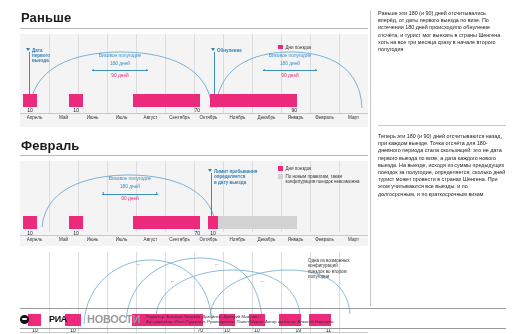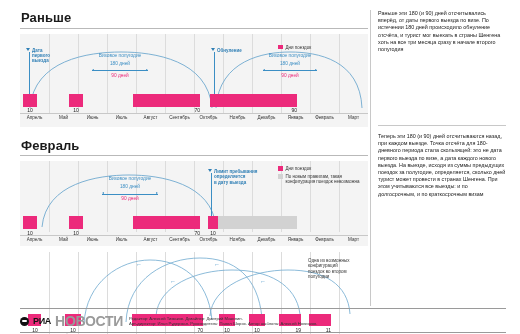--- a/index.html
+++ b/index.html
@@ -85,30 +85,30 @@
   .rtext {
     font-size:5.4px; line-height:7.2px; color:#1a1a1a;
   }
   .rule-v { position:absolute; left:370px; top:10px; width:1px; height:296px; background:#c8c8c8; }
   .rule-h-r { position:absolute; left:378px; width:128px; height:1px; background:#c8c8c8; }
 
   
   .footer { position:absolute; left:20px; top:308px; width:486px; }
   .footer-rule { width:486px; height:1px; background:#9a9a9a; }
   .fbar { display:flex; align-items:center; gap:6px; padding-top:4px; }
-  .logo { display:flex; align-items:center; gap:4px; }
+  .logo { display:flex; align-items:center; gap:20px; }
   .logo .dot {
     width:9px;height:9px;border-radius:50%;background:#111; position:relative;
   }
   .logo .dot::after{
     content:""; position:absolute; left:2.2px; top:3.4px; width:4.6px;height:2.2px;
     background:#fff; border-radius:1px;
   }
   .logo .l1 { font-size:9px; font-weight:bold; color:#111; letter-spacing:-0.3px; }
-  .logo .l2 { font-size:14px; font-weight:bold; color:#9a9a9a; letter-spacing:-0.3px; }
+  .logo .l2 { font-size:11px; font-weight:bold; color:#9a9a9a; letter-spacing:-0.3px; }
   .credits { font-size:4.2px; line-height:5.4px; color:#333; }
   .footer-rule2 { width:486px; height:1px; background:#9a9a9a; margin-top:3px; }
 </style>
 </head>
 <body>
 
 <div class="page">
 
   <div class="left">
 

